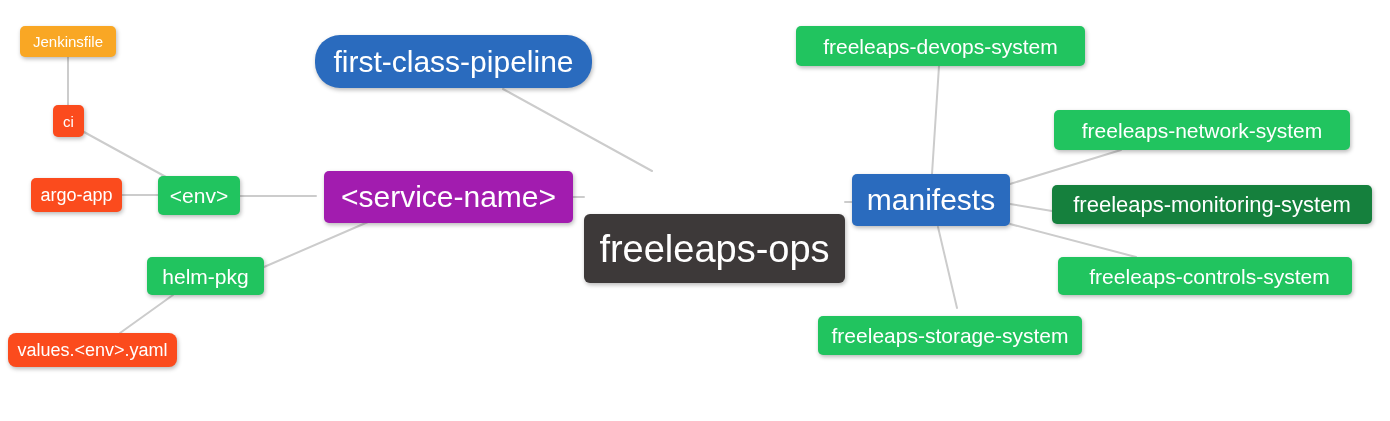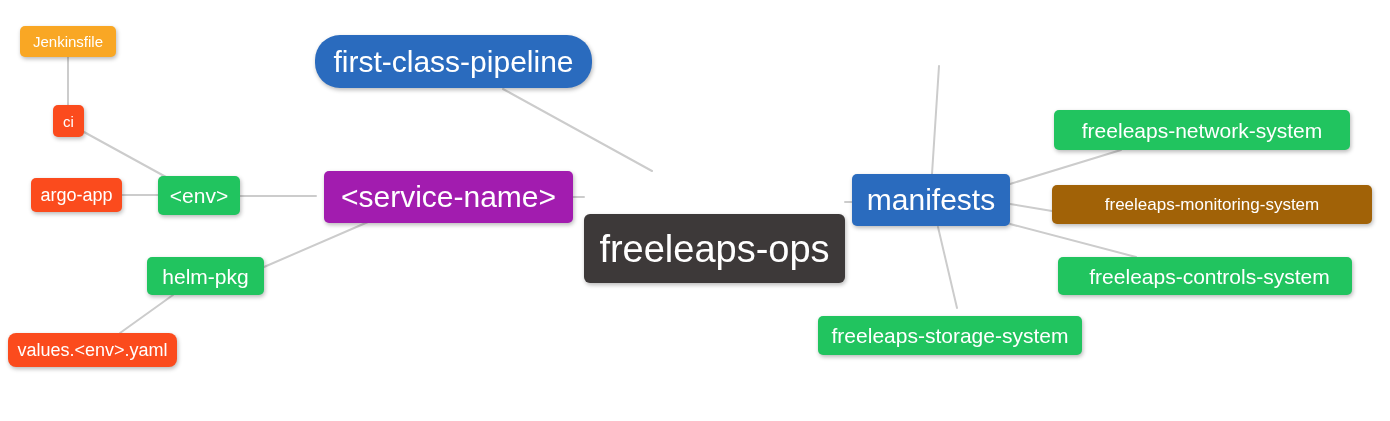--- a/index.html
+++ b/index.html
@@ -80,22 +80,23 @@
   <div class="node" style="left: 8px; top: 333px; width: 169px; height: 34px; font-size: 18px; background-color: rgb(251, 75, 29); border-radius: 8px;">values.&lt;env&gt;.yaml</div>
 
   <div class="node" style="left: 315px; top: 35px; width: 277px; height: 53px; font-size: 30px; background-color: rgb(42, 107, 190); border-radius: 25px;">first-class-pipeline</div>
 
   <div class="node" style="left: 324px; top: 171px; width: 249px; height: 52px; font-size: 30px; background-color: #a21caf;">&lt;service-name&gt;</div>
 
   <div class="node node-root" style="left: 584px; top: 170px; width: 261px; height: 69px; font-size: 38px; background-color: rgb(61, 57, 57); margin-top: 44px;">freeleaps-ops</div>
 
   <div class="node" style="left: 852px; top: 174px; width: 158px; height: 52px; font-size: 30px; background-color: rgb(42, 107, 190);">manifests</div>
 
+  <div class="node" style="left: 796px; top: 26px; width: 289px; height: 40px; font-size: 21px; background-color: rgb(33, 196, 95);">freeleaps-devops-system</div>
 
   <div class="node" style="left: 1054px; top: 110px; width: 296px; height: 40px; font-size: 21px; background-color: rgb(33, 196, 95);">freeleaps-network-system</div>
 
-  <div class="node" style="left: 1052px; top: 185px; width: 320px; height: 39px; font-size: 17px; background-color: #a16207;">freeleaps-monitoring-system</div>
+  <div class="node" style="left: 1052px; top: 185px; width: 320px; height: 39px; font-size: 22px; background-color: #15803d;">freeleaps-monitoring-system</div>
 
   <div class="node" style="left: 1058px; top: 257px; width: 294px; height: 38px; font-size: 21px; background-color: rgb(33, 196, 95); padding-left: 15px;">freeleaps-controls-system</div>
 
   <div class="node" style="left: 818px; top: 316px; width: 264px; height: 39px; font-size: 21px; background-color: rgb(33, 196, 95);">freeleaps-storage-system</div>
 
 </div>
 
 </body></html>

